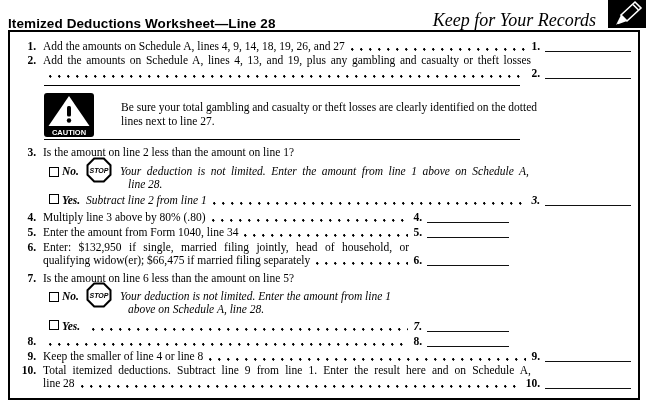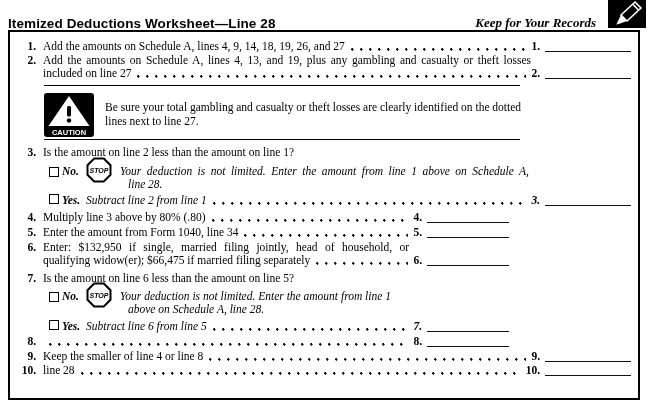--- a/index.html
+++ b/index.html
@@ -2,21 +2,21 @@
 <html><head>
 <meta charset="utf-8">
 <style>
   * { box-sizing: border-box; margin: 0; padding: 0; }
   html,body { width: 650px; height: 406px; background:#ffffff; overflow:hidden; }
   body { font-family:"Liberation Serif", serif; color:#000; font-size:11.5px; position:relative; }
 
   
   .header { display:flex; align-items:flex-end; height:36px; padding:6px 54px 5px 8px; }
   .title { font-family:"Liberation Sans", sans-serif; font-weight:bold; font-size:13.5px; letter-spacing:.1px; }
-  .keep { margin-left:auto; font-style:italic; font-weight:bold; font-size:13px; }
+  .keep { margin-left:auto; font-style:italic; font-weight:normal; font-size:18px; }
   .pencil-box { position:absolute; top:0; right:4px; width:38px; height:28px; }
 
   
   .box { position:absolute; left:8px; top:30px; width:632px; height:370px;
          border:2px solid #000; padding:8px 7px 4px 6px; }
 
   .row { display:flex; line-height:13px; }
   .num { flex:none; width:20px; text-align:right; font-weight:bold; margin-right:7px; }
   .content { flex:1; min-width:0; }
   .line { display:flex; align-items:baseline; line-height:13px; }
@@ -32,21 +32,21 @@
   .entry { display:flex; align-items:baseline; flex:none; white-space:nowrap; }
   .enum { font-weight:bold; margin-right:5px; }
   .eline { width:86px; border-bottom:1.4px solid #111; align-self:flex-end; margin-bottom:1px; height:2px; }
   .entry.inner { margin-right:122px; }
   .entry.inner .eline { width:82px; }
 
   .hrule { margin-left:28px; width:476px; border-top:1.6px solid #000; }
 
   
   .caution { display:flex; margin:7px 0 0 28px; align-items:flex-start; }
-  .caution-text { margin-left:11px; padding-top:7px; max-width:424px; }
+  .caution-text { margin-left:27px; padding-top:7px; max-width:424px; }
   .caution-text .cl { display:block; line-height:14px; }
 
   
   .optflex { display:flex; align-items:baseline; padding-left:6px;font-style:italic; }
   .optflex.noopt { align-items:flex-start; }
   .cb { flex:none; width:10px; height:10px; border:1.3px solid #000; background:#fff; margin-right:3px; }
   .optflex.noopt .cb { margin-top:2px; }
   .olabel { flex:none; width:24px; font-weight:bold; }
   .stopicon { flex:none; margin:-5px 8px -8px 0; position:relative; top:-3px; }
   .opt-text { flex:1; min-width:0; line-height:13px; }
@@ -90,21 +90,20 @@
         </span>
       </div>
     </div>
   </div>
 
   <div class="row mt1">
     <span class="num">2.</span>
     <div class="content">
       <span class="jline w490">Add the amounts on Schedule A, lines 4, 13, and 19, plus any gambling and casualty or theft losses</span>
       <div class="line">
-        <span>included on line 27</span>
         <span class="leader"></span>
         <span class="entry outer">
           <span class="enum">2.</span>
           <span class="eline"></span>
         </span>
       </div>
     </div>
   </div>
 
   <div class="hrule mt5"></div>
@@ -232,21 +231,20 @@
         </div>
       </div>
     </div>
   </div>
   <div class="row mt4">
     <span class="num"></span>
     <div class="content">
       <div class="optflex">
         <span class="cb"></span>
         <span class="olabel">Yes.</span>
-        <span>Subtract line 6 from line 5</span>
         <span class="leader"></span>
         <span class="entry inner">
           <span class="enum">7.</span>
           <span class="eline"></span>
         </span>
       </div>
     </div>
   </div>
 
   <div class="row mt2">
@@ -272,20 +270,21 @@
           <span class="enum">9.</span>
           <span class="eline"></span>
         </span>
       </div>
     </div>
   </div>
 
   <div class="row mt1">
     <span class="num">10.</span>
     <div class="content">
+      <span class="jline w490"><span class="b">Total itemized deductions.</span><span> Subtract line 9 from line 1. Enter the result here and on Schedule A,</span></span>
       <div class="line">
         <span>line 28</span>
         <span class="leader"></span>
         <span class="entry outer">
           <span class="enum">10.</span>
           <span class="eline"></span>
         </span>
       </div>
     </div>
   </div>

